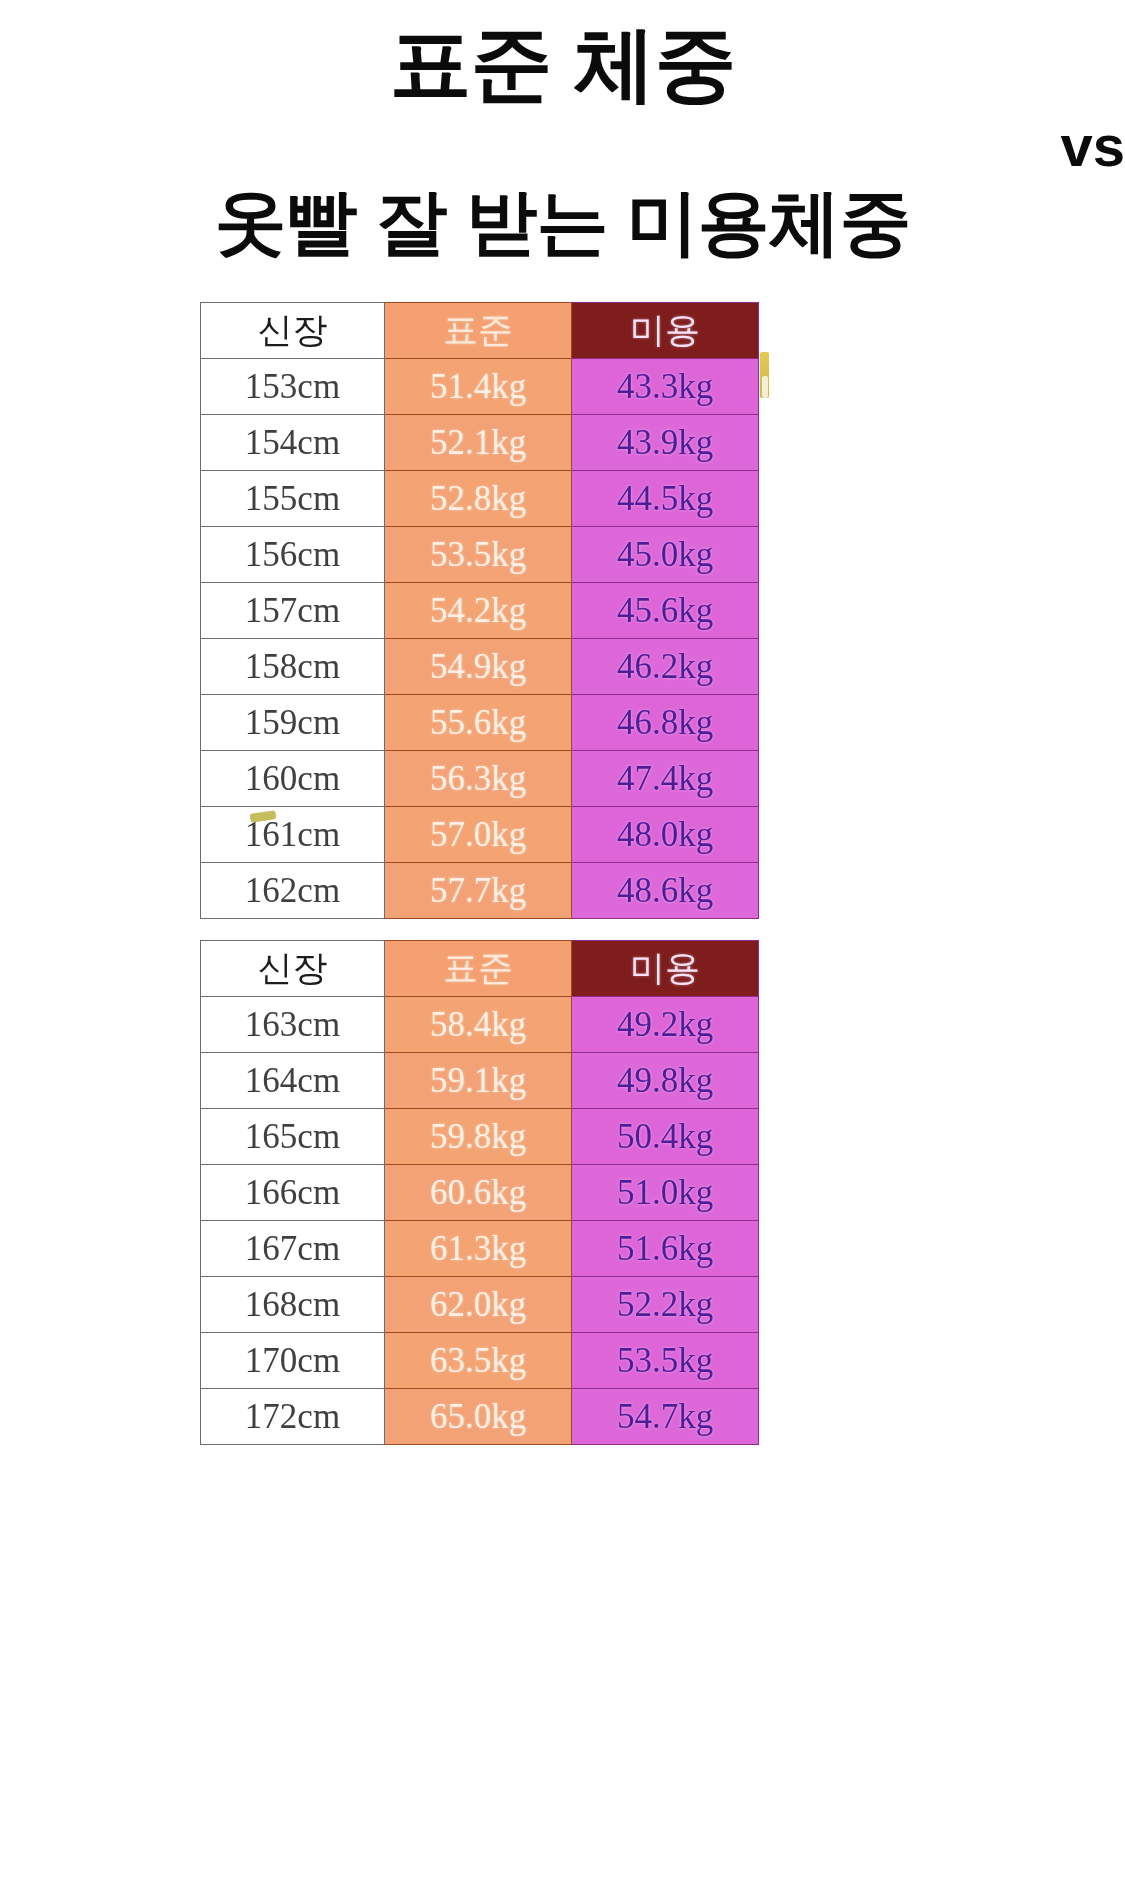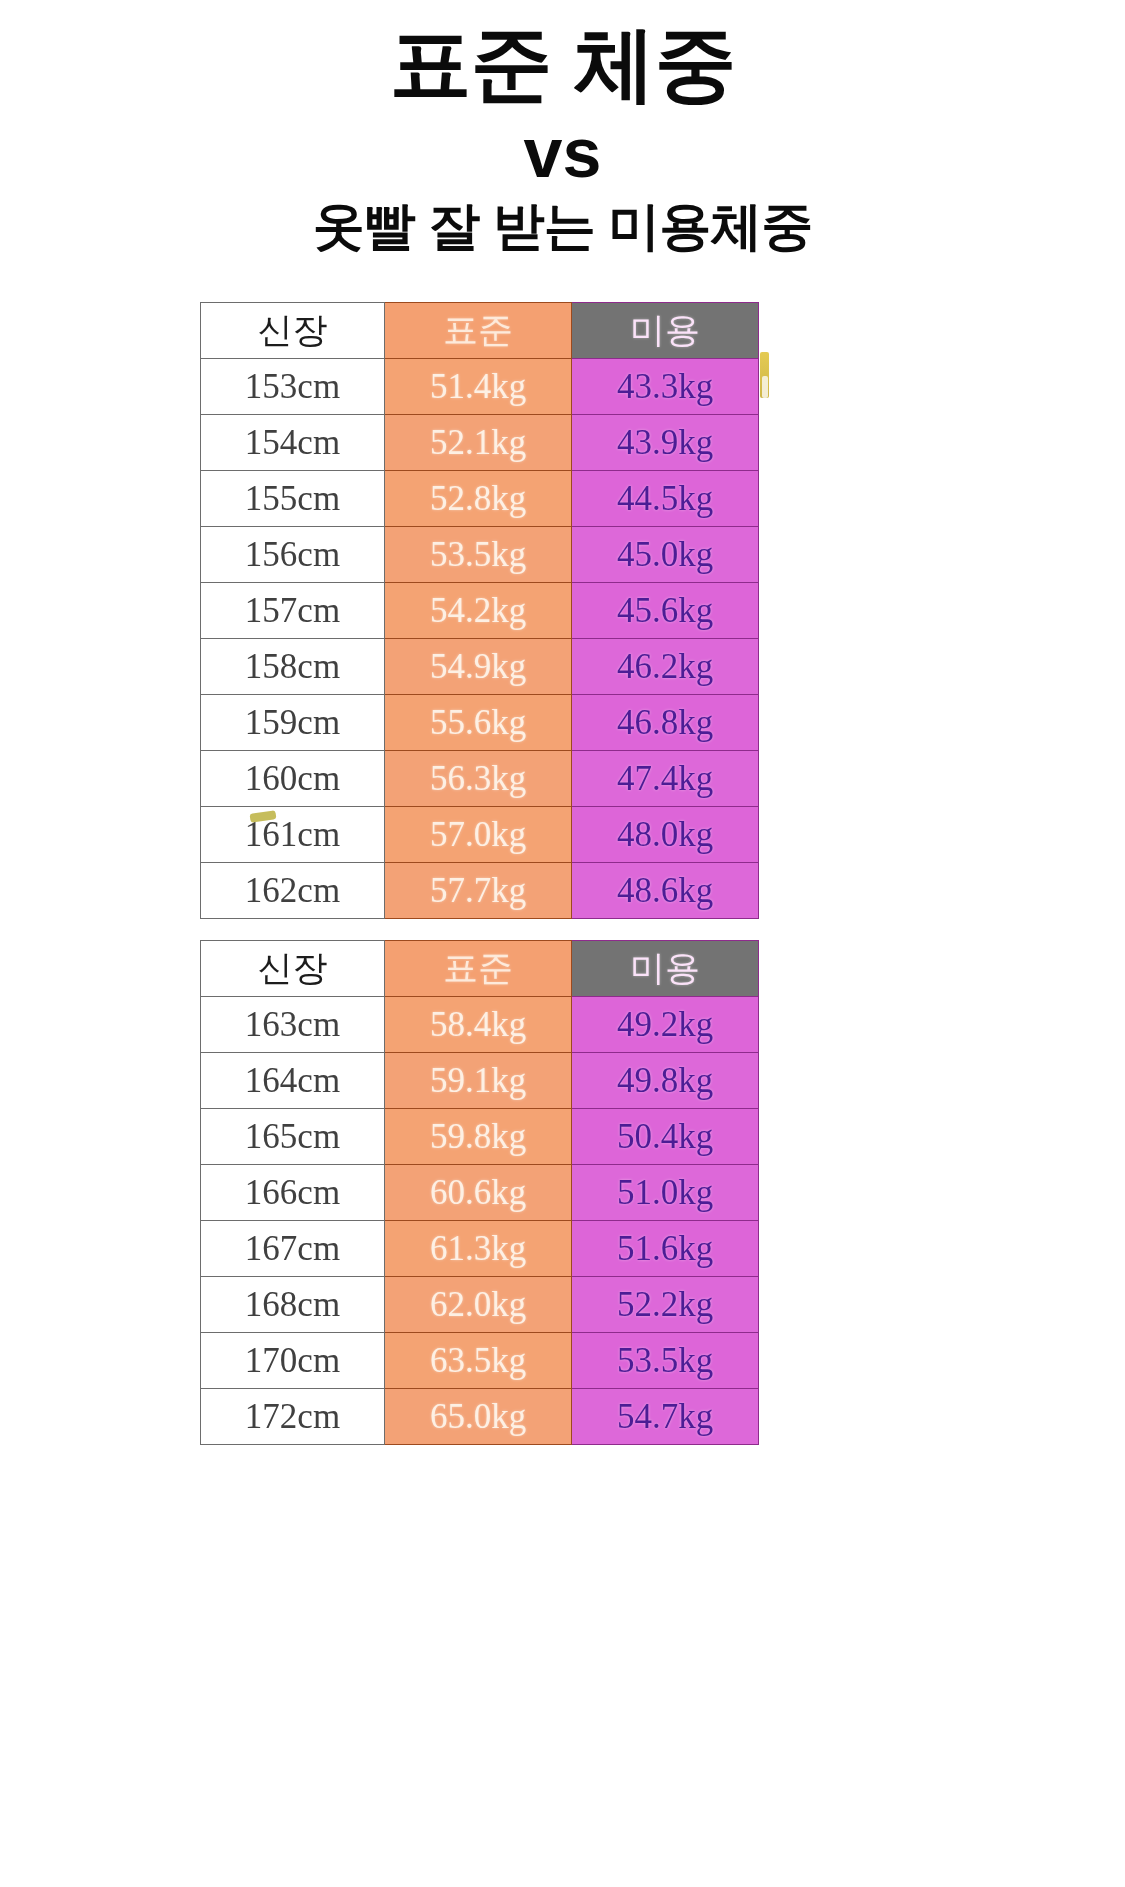--- a/index.html
+++ b/index.html
@@ -27,27 +27,28 @@
     font-family: "Liberation Sans", "DejaVu Sans", sans-serif;
     color: #0b0b0b;
   }
   .title-line-1 {
     font-size: 82px;
     font-weight: 700;
     line-height: 1.13;
     letter-spacing: -1px;
   }
   .title-line-2 {
-    font-size: 70px;
+    font-size: 58px;
     font-weight: 700;
     line-height: 1.22;
     letter-spacing: 0px;
+    text-align: right;
   }
   .title-line-3 {
-    font-size: 52px;
+    font-size: 72px;
     font-weight: 700;
     line-height: 1.16;
     letter-spacing: -1px;
   }
 
   
   .wt-table {
     position: absolute;
     left: 200px;
     width: 558px;
@@ -115,21 +116,21 @@
     background: #dd65d8;
     color: #4c1d95;
     border-top: 1.6px solid #8e2b8c;
     border-bottom: 1.6px solid #8e2b8c;
     border-left: 1.6px solid #8e2b8c;
     border-right: 1.6px solid #8e2b8c;
     font-family: "Liberation Serif", "DejaVu Serif", serif;
     text-shadow: 0 0 3px rgba(255,255,255,0.45);
   }
   .head-beauty {
-    background: #737373;
+    background: #7f1d1d;
     color: #fbe2f9;
     border: 1.6px solid #8e2b8c;
     font-family: "Liberation Sans", "DejaVu Sans", sans-serif;
     font-size: 30px;
     font-weight: 400;
     height: 58px;
     text-shadow: 0 0 3px rgba(255,255,255,0.4);
   }
 
   

